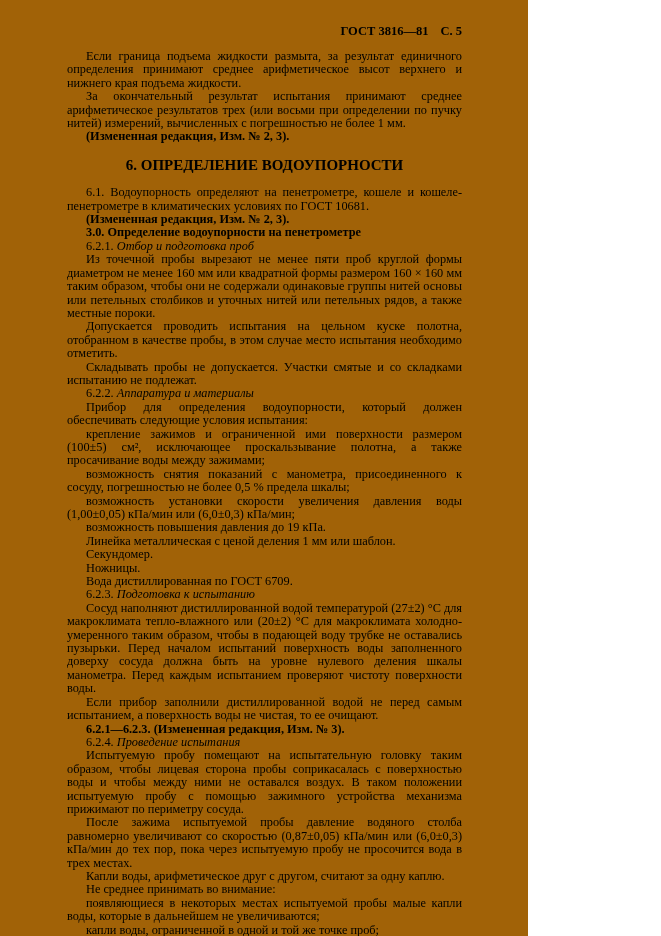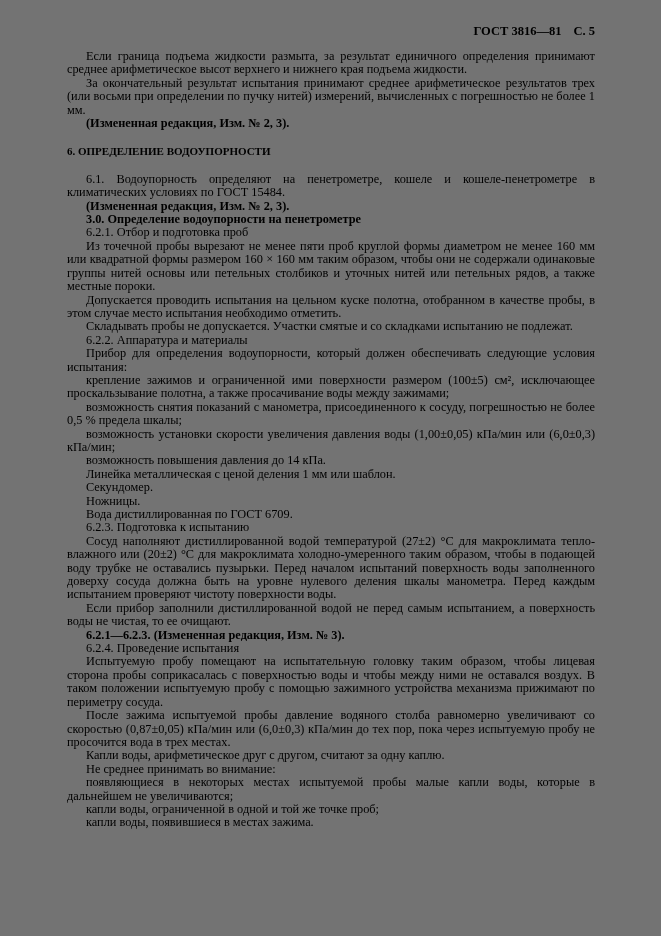--- a/index.html
+++ b/index.html
@@ -6,76 +6,77 @@
   html, body { margin: 0; padding: 0; }
   body {
     width: 661px;
     height: 936px;
     background: #ffffff;
     color: #000000;
     font-family: "Liberation Serif", "DejaVu Serif", serif;
     overflow: hidden;
   }
   .page {
-    width: 661px;
+    width: 528px;
     height: 936px;
     padding: 24px 66px 0 67px;
-    background: #737373;
+    background: #a16207;
   }
   .page-header {
     text-align: right;
     font-weight: bold;
     font-size: 12.5px;
     line-height: 14px;
     margin-bottom: 12px;
     white-space: nowrap;
   }
   .page-header .pagenum { margin-left: 12px; }
   .doc-body {
     font-size: 12.3px;
     line-height: 13.4px;
   }
   p.para {
     margin: 0;
     text-align: justify;
     text-indent: 19px;
   }
   p.para.heading {
+    text-align: center;
     text-indent: 0;
     margin: 15px 0 14px 0;
-    font-size: 11px;
+    font-size: 15px;
   }
   .b { font-weight: bold; }
-  .i { }
+  .i { font-style: italic; }
 </style>
 </head>
 <body>
 
 <div class="page">
   <div class="page-header">
     <span>ГОСТ 3816—81</span><span class="pagenum">С. 5</span>
   </div>
   <main class="doc-body">
       <p class="para"><span class="">Если граница подъема жидкости размыта, за результат единичного определения принимают среднее арифметическое высот верхнего и нижнего края подъема жидкости.</span></p>
       <p class="para"><span class="">За окончательный результат испытания принимают среднее арифметическое результатов трех (или восьми при определении по пучку нитей) измерений, вычисленных с погрешностью не более 1 мм.</span></p>
       <p class="para"><span class="b">(Измененная редакция, Изм. № 2, 3).</span></p>
       <p class="para heading"><span class="b">6. ОПРЕДЕЛЕНИЕ ВОДОУПОРНОСТИ</span></p>
-      <p class="para"><span class="">6.1. Водоупорность определяют на пенетрометре, кошеле и кошеле-пенетрометре в климатических условиях по ГОСТ 15484.</span></p>
+      <p class="para"><span class="">6.1. Водоупорность определяют на пенетрометре, кошеле и кошеле-пенетрометре в климатических условиях по ГОСТ 10681.</span></p>
       <p class="para"><span class="b">(Измененная редакция, Изм. № 2, 3).</span></p>
       <p class="para"><span class="b">3.0. Определение водоупорности на пенетрометре</span></p>
       <p class="para"><span class="">6.2.1. </span><span class="i">Отбор и подготовка проб</span></p>
       <p class="para"><span class="">Из точечной пробы вырезают не менее пяти проб круглой формы диаметром не менее 160 мм или квадратной формы размером 160 × 160 мм таким образом, чтобы они не содержали одинаковые группы нитей основы или петельных столбиков и уточных нитей или петельных рядов, а также местные пороки.</span></p>
       <p class="para"><span class="">Допускается проводить испытания на цельном куске полотна, отобранном в качестве пробы, в этом случае место испытания необходимо отметить.</span></p>
       <p class="para"><span class="">Складывать пробы не допускается. Участки смятые и со складками испытанию не подлежат.</span></p>
       <p class="para"><span class="">6.2.2. </span><span class="i">Аппаратура и материалы</span></p>
       <p class="para"><span class="">Прибор для определения водоупорности, который должен обеспечивать следующие условия испытания:</span></p>
       <p class="para"><span class="">крепление зажимов и ограниченной ими поверхности размером (100±5) см², исключающее проскальзывание полотна, а также просачивание воды между зажимами;</span></p>
       <p class="para"><span class="">возможность снятия показаний с манометра, присоединенного к сосуду, погрешностью не более 0,5 % предела шкалы;</span></p>
       <p class="para"><span class="">возможность установки скорости увеличения давления воды (1,00±0,05) кПа/мин или (6,0±0,3) кПа/мин;</span></p>
-      <p class="para"><span class="">возможность повышения давления до 14 кПа.</span></p>
+      <p class="para"><span class="">возможность повышения давления до 19 кПа.</span></p>
       <p class="para"><span class="">Линейка металлическая с ценой деления 1 мм или шаблон.</span></p>
       <p class="para"><span class="">Секундомер.</span></p>
       <p class="para"><span class="">Ножницы.</span></p>
       <p class="para"><span class="">Вода дистиллированная по ГОСТ 6709.</span></p>
       <p class="para"><span class="">6.2.3. </span><span class="i">Подготовка к испытанию</span></p>
       <p class="para"><span class="">Сосуд наполняют дистиллированной водой температурой (27±2) °С для макроклимата тепло-влажного или (20±2) °С для макроклимата холодно-умеренного таким образом, чтобы в подающей воду трубке не оставались пузырьки. Перед началом испытаний поверхность воды заполненного доверху сосуда должна быть на уровне нулевого деления шкалы манометра. Перед каждым испытанием проверяют чистоту поверхности воды.</span></p>
       <p class="para"><span class="">Если прибор заполнили дистиллированной водой не перед самым испытанием, а поверхность воды не чистая, то ее очищают.</span></p>
       <p class="para"><span class="b">6.2.1—6.2.3. </span><span class="b">(Измененная редакция, Изм. № 3).</span></p>
       <p class="para"><span class="">6.2.4. </span><span class="i">Проведение испытания</span></p>
       <p class="para"><span class="">Испытуемую пробу помещают на испытательную головку таким образом, чтобы лицевая сторона пробы соприкасалась с поверхностью воды и чтобы между ними не оставался воздух. В таком положении испытуемую пробу с помощью зажимного устройства механизма прижимают по периметру сосуда.</span></p>

